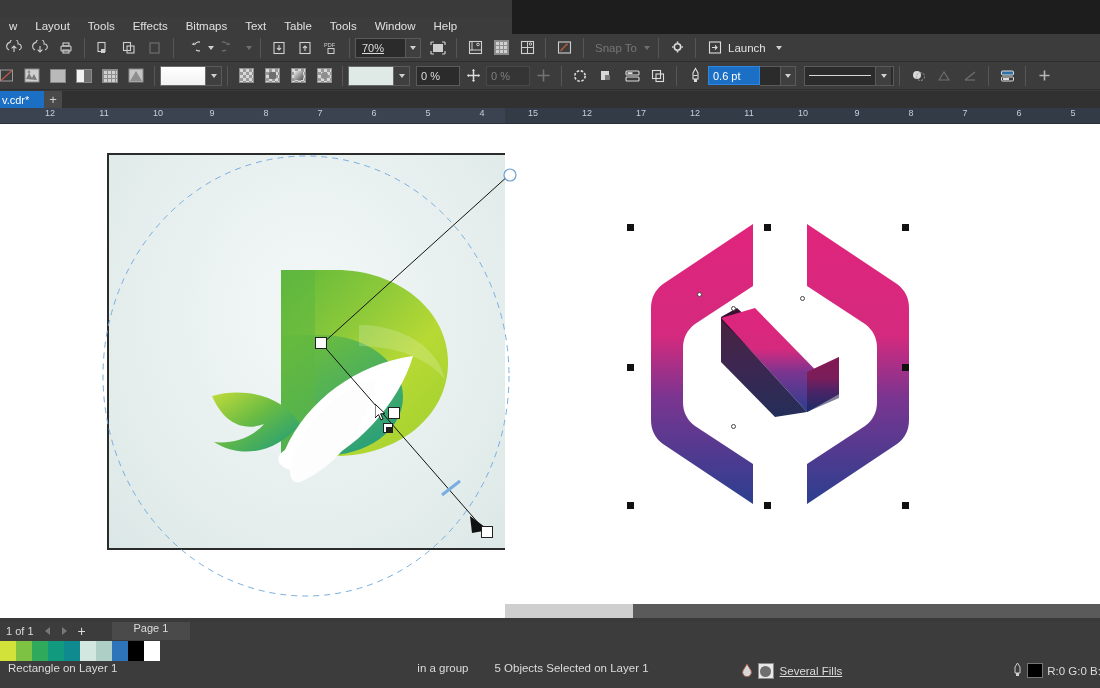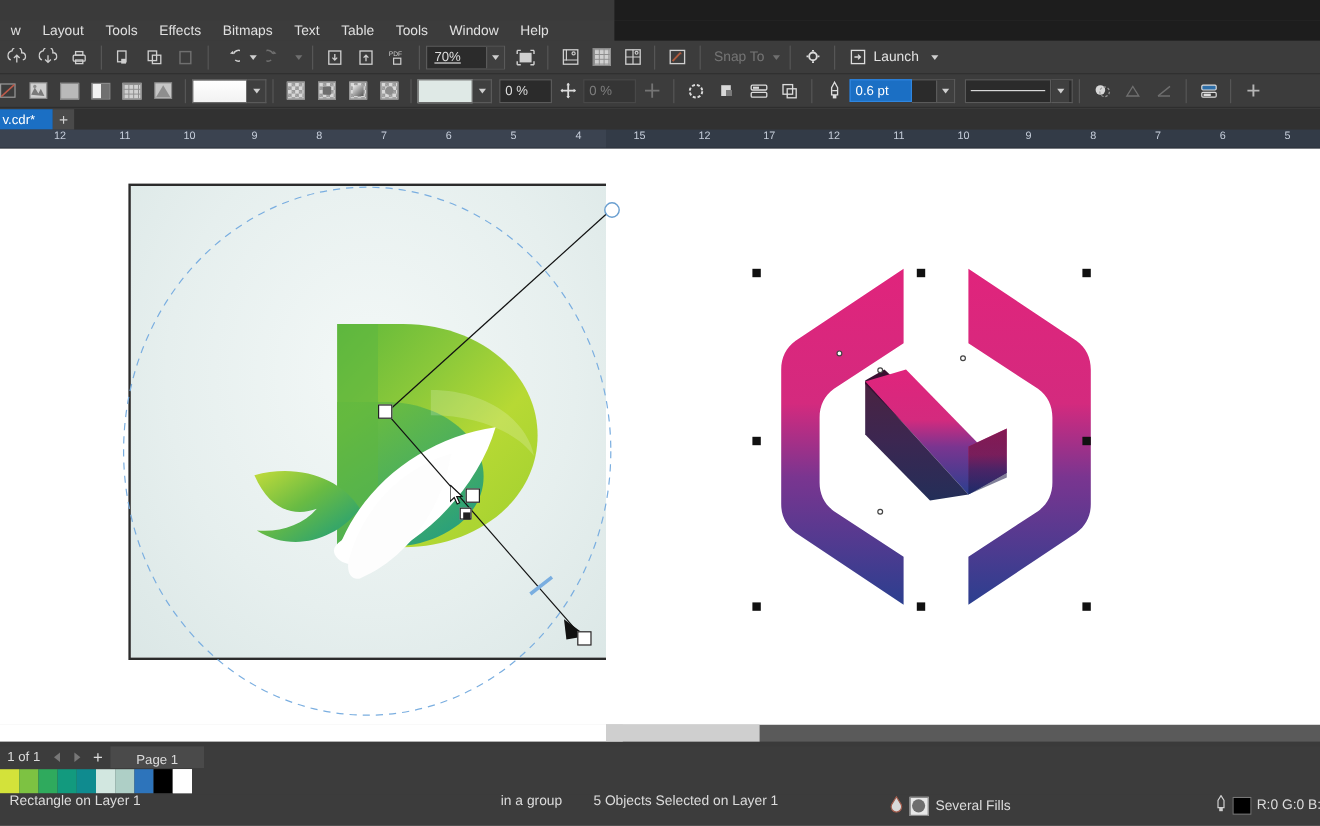--- a/index.html
+++ b/index.html
@@ -138,21 +138,21 @@
   .hscroll .thumb{ position:absolute;left:0px;top:0;width:128px;height:14px;background:#cfcfcf;}
   .hscroll .lend{ position:absolute;left:0;top:0;width:14px;height:14px;background:#bdbdbd;}
   .canvasedge{position:absolute;left:0;top:604px;width:505px;height:14px;background:#fff;}
 
   
   .pagebar{ position:absolute;left:0;top:622px;width:1100px;height:18px;background:#3c3c3c;
       display:flex;align-items:center;font-size:11px;color:#dcdcdc;}
   .pagebar .pn{padding:0 6px;}
   .pg-nav{width:16px;height:16px;display:flex;align-items:center;justify-content:center;opacity:.4;}
   .pg-plus{width:20px;height:16px;display:flex;align-items:center;justify-content:center;font-size:14px;}
-  .pg-tab{height:18px;padding:0 22px;background:#4a4a4a;display:flex;align-items:flex-end;}
+  .pg-tab{height:18px;padding:0 22px;background:#4a4a4a;display:flex;align-items:flex-start;margin-left:20px;}
 
   
   .palette{ position:absolute;left:0;top:640px;width:1100px;height:22px;background:#3c3c3c;
       display:flex;align-items:center;}
   .pal-strip{display:flex;height:20px;margin-left:0px;}
   .pal-strip .sw{width:16px;height:20px;}
   .pal-strip .sw.sel{outline:1px solid #fff;outline-offset:-1px;}
 
   
   .statusbar{ position:absolute;left:0;top:662px;width:1100px;height:26px;background:#3c3c3c;
@@ -817,21 +817,21 @@
       <span>
         <svg width="16" height="16" viewBox="0 0 16 16">
             <path d="M8 2 12 8.5a4.4 4.4 0 1 1-8 0z" fill="#d8d8d8" stroke="#a05a4a" stroke-width="1"></path>
           </svg>
       </span>
       <span class="fillicon">
         <svg width="13" height="13" viewBox="0 0 13 13">
             <circle cx="6.5" cy="6.5" r="5.5" fill="#6e6e6e"></circle>
           </svg>
       </span>
-      <span class="st" style="margin-left:3px;">Several Fills</span>
+      <span class="st" style="margin-left:3px;text-decoration:underline;">Several Fills</span>
     </span>
 
     <span style="margin-left:170px;display:flex;align-items:center;gap:4px;">
       <span>
         <svg width="11" height="15" viewBox="0 0 11 15">
             <path d="M5.5 1 8 5v6H3V5z" fill="none" stroke="#cfcfcf" stroke-width="1"></path>
             <rect x="4" y="11" width="3" height="3" fill="#cfcfcf"></rect>
           </svg>
       </span>
       <span class="blackchip"></span>

